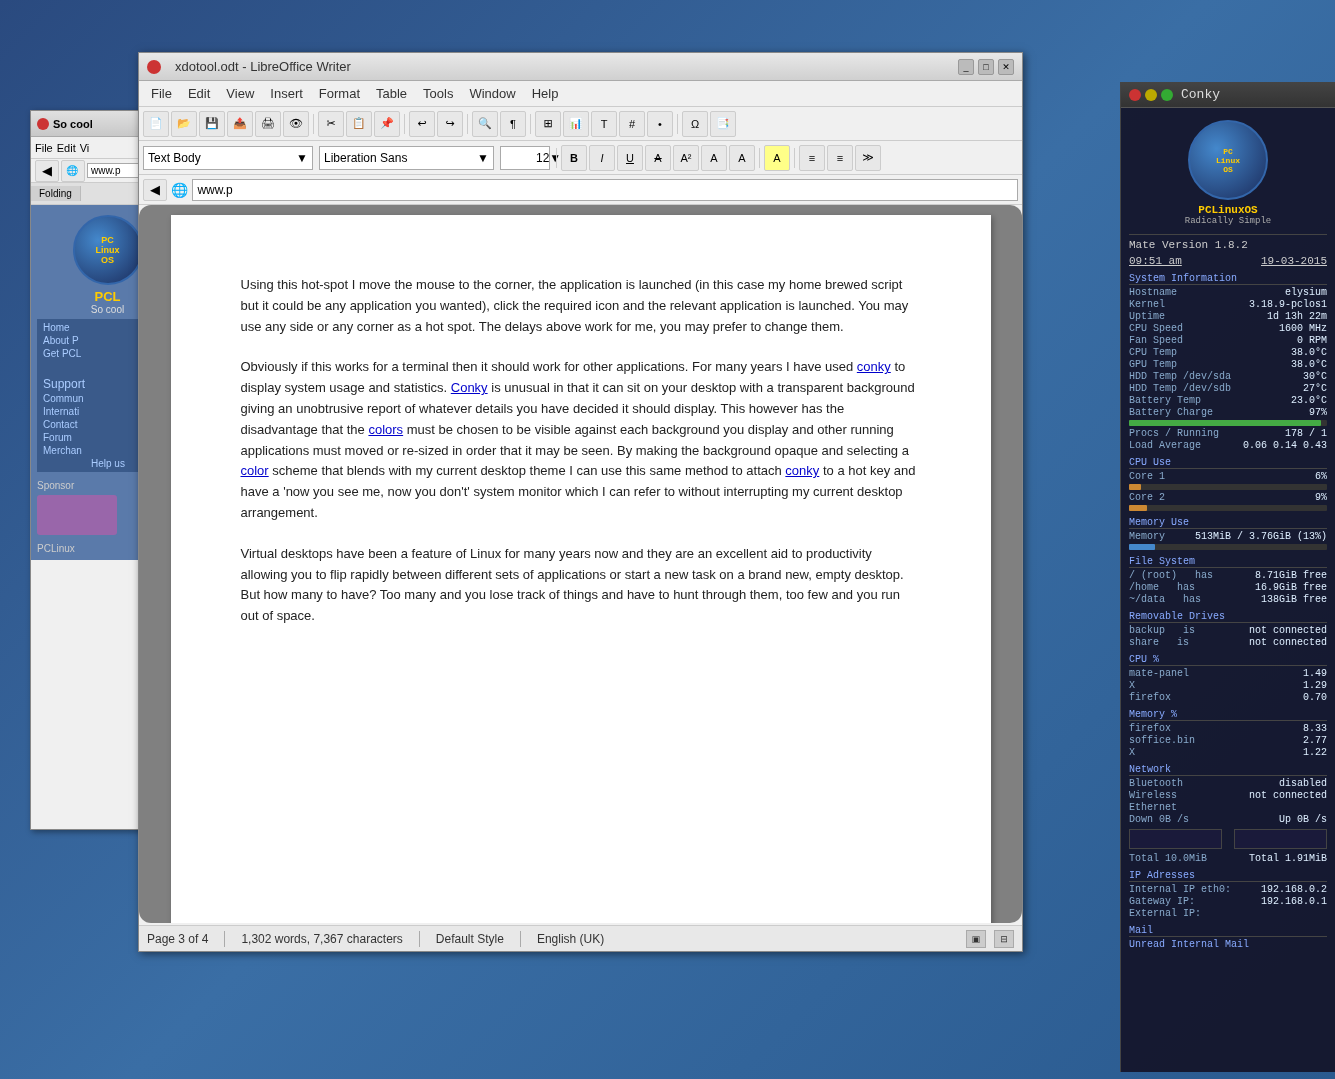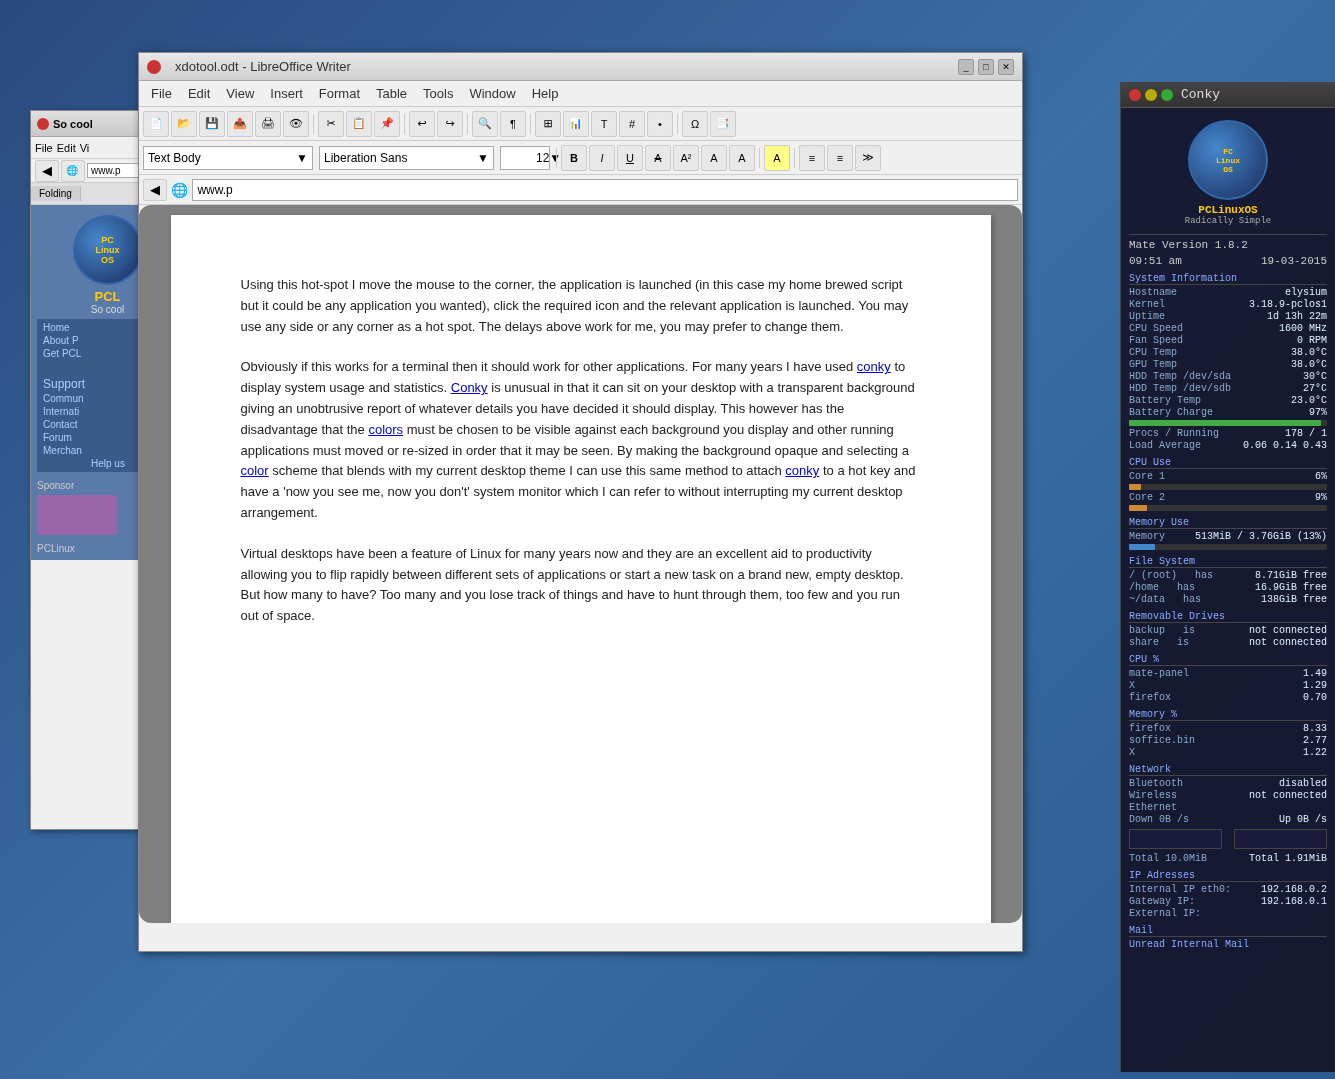--- a/index.html
+++ b/index.html
@@ -297,21 +297,21 @@
       background: radial-gradient(circle at 35% 35%, #4488cc, #1a2a5a);
       margin: 0 auto 4px;
       display: flex; align-items: center; justify-content: center;
       font-size: 9px;
       font-weight: bold;
       color: #ffcc00;
       border: 2px solid #3366aa;
     }
 
     .conky-version { font-size: 11px; color: #ccc; margin: 4px 0; }
-    .conky-datetime { display: flex; justify-content: space-between; color: #ccc; font-size: 11px; }
+    .conky-datetime { display: flex; justify-content: space-between; color: #ccc; font-size: 11px; text-decoration: underline; }
 
     .section-header { color: #88aaff; font-size: 10px; margin: 6px 0 2px; border-bottom: 1px solid #444; }
 
     .info-row { display: flex; justify-content: space-between; margin: 1px 0; font-size: 10px; }
     .info-label { color: #88aacc; }
     .info-value { color: #ddeeff; text-align: right; }
 
     .progress-bar-container { height: 6px; background: #333; margin: 2px 0; border-radius: 1px; }
     .progress-bar-fill { height: 100%; border-radius: 1px; }
     .progress-green { background: #44aa44; }
@@ -476,20 +476,33 @@
         </div>
         <div class="doc-para">
           Obviously if this works for a terminal then it should work for other applications. For many years I have used <span class="doc-link">conky</span> to display system usage and statistics. <span class="doc-link">Conky</span> is unusual in that it can sit on your desktop with a transparent background giving an unobtrusive report of whatever details you have decided it should display. This however has the disadvantage that the <span class="doc-link">colors</span> must be chosen to be visible against each background you display and other running applications must moved or re-sized in order that it may be seen. By making the background opaque and selecting a <span class="doc-link">color</span> scheme that blends with my current desktop theme I can use this same method to attach <span class="doc-link">conky</span> to a hot key and have a 'now you see me, now you don't' system monitor which I can refer to without interrupting my current desktop arrangement.
         </div>
         <div class="doc-para">
           <span>Virtual desktops have been a feature of Linux for many years now and they are an excellent aid to productivity allowing you to flip rapidly between different sets of applications or start a new task on a brand new, empty desktop. But how many to have? Too many and you lose track of things and have to hunt through them, too few and you run out of space.</span>
         </div>
       </div>
     </div>
 
+    <div class="status-bar">
+      <span>Page 3 of 4</span>
+      <div class="status-sep"></div>
+      <span>1,302 words, 7,367 characters</span>
+      <div class="status-sep"></div>
+      <span>Default Style</span>
+      <div class="status-sep"></div>
+      <span>English (UK)</span>
+      <div style="margin-left:auto;display:flex;gap:8px;">
+        <div style="width:20px;height:18px;background:#ccc;border:1px solid #aaa;font-size:9px;display:flex;align-items:center;justify-content:center;">▣</div>
+        <div style="width:20px;height:18px;background:#ccc;border:1px solid #aaa;font-size:9px;display:flex;align-items:center;justify-content:center;">⊟</div>
+      </div>
+    </div>
   </div>
 
   <div class="conky-widget">
     <div class="conky-titlebar">
       <div class="conky-close"></div>
       <div style="width:12px;height:12px;background:#bbaa00;border-radius:50%;margin-right:4px;"></div>
       <div style="width:12px;height:12px;background:#33aa33;border-radius:50%;margin-right:4px;"></div>
       <span class="conky-title">Conky</span>
     </div>
 

